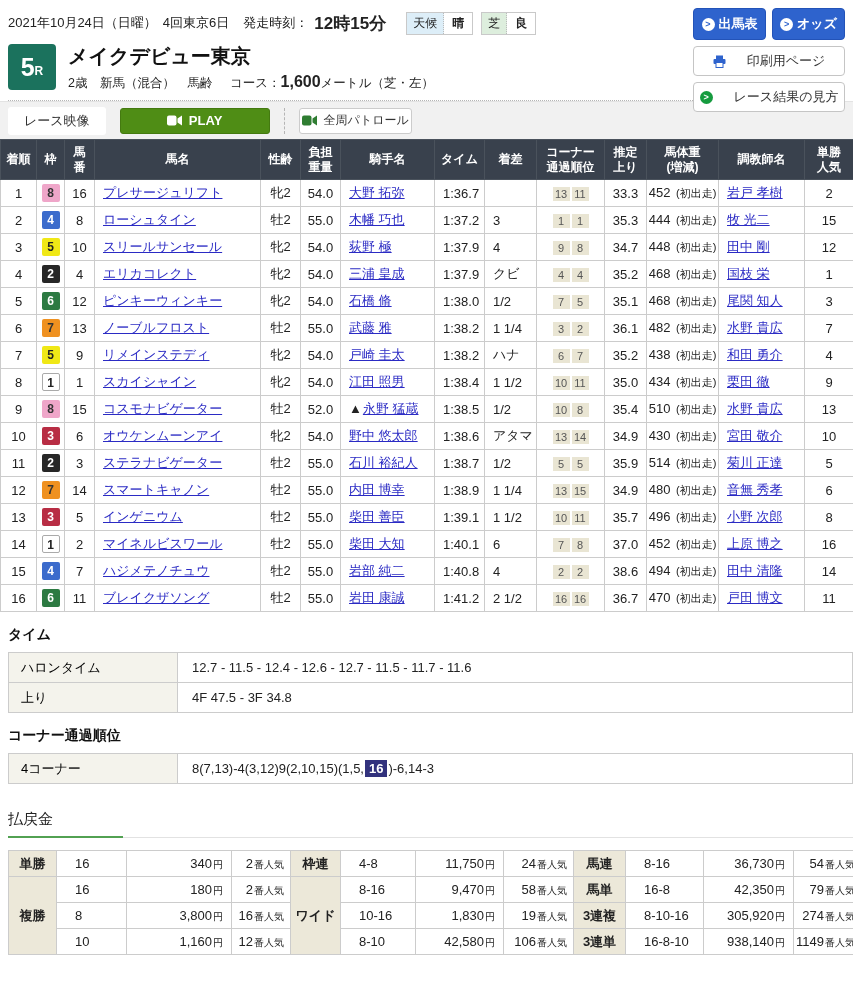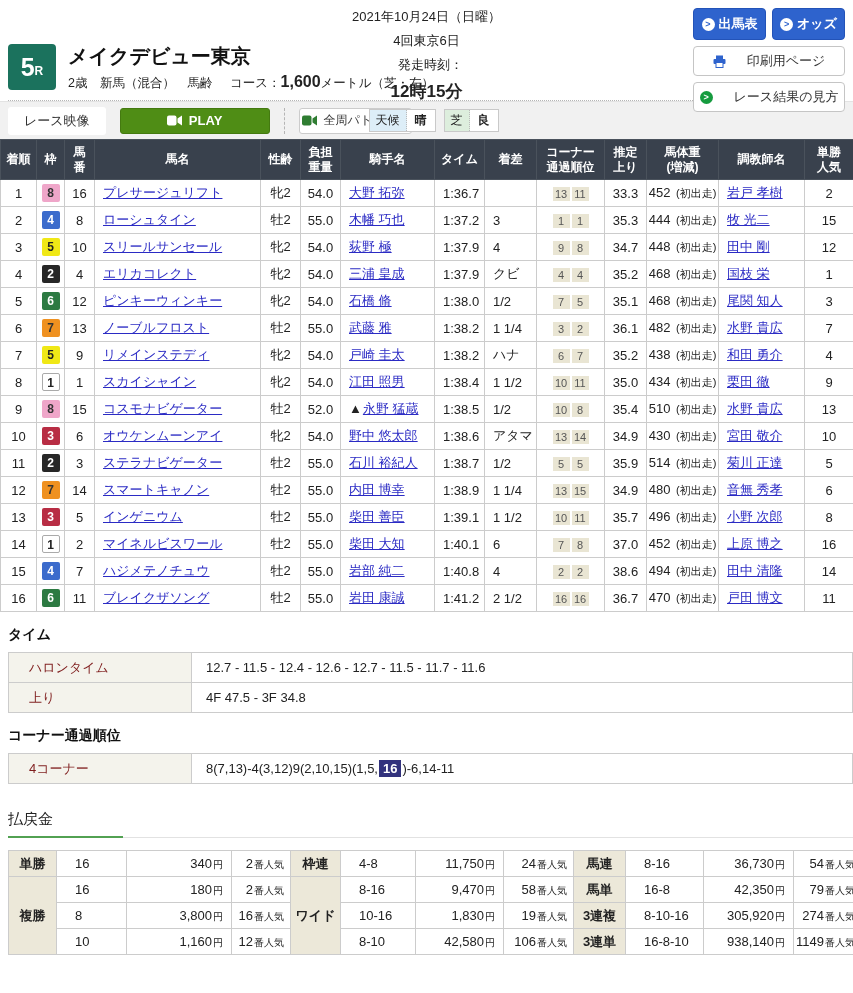--- a/index.html
+++ b/index.html
@@ -6,21 +6,21 @@
   html,body { background:#fff; }
   body {
     width:853px; height:993px; overflow:hidden;
     font-family:"Liberation Sans","DejaVu Sans",sans-serif;
     color:#222; font-size:13px; position:relative;
   }
   a { color:#2b2bc4; text-decoration:underline; cursor:pointer; }
 
   
   .top-header { position:relative; padding:8px 8px 0 8px; }
-  .date-row { display:flex; align-items:center; gap:6px; height:30px;flex-direction:column; }
+  .date-row { display:flex; align-items:center; gap:6px; height:30px; }
   .date-text { font-size:13px; color:#222; }
   .start-label { font-size:13px; margin-left:8px; }
   .start-time { font-size:17px; font-weight:bold; }
   .cond-chips { display:flex; gap:8px; margin-left:14px; }
   .chip { display:flex; border:1px solid #c9c9c9; font-size:12px; background:#fff; }
   .chip .k { padding:2px 6px; border-right:1px dotted #bbb; }
   .chip .v { padding:2px 8px; font-weight:bold; }
   .chip.weather .k { background:#ddeef8; }
   .chip.turf .k { background:#ddeedd; }
 
@@ -67,21 +67,21 @@
   .waku { display:inline-block; width:18px; height:18px; line-height:18px; text-align:center; font-size:12px; font-weight:bold; border-radius:2px; }
   .cbox { display:inline-block; min-width:17px; padding:1px 2px; background:#e9e5d3; color:#555; font-size:11px; text-align:center; margin:0 1px; }
   .small-note { font-size:11px; margin-left:2px; }
   .jmark { margin-right:1px; color:#222; }
 
   
   .section { margin:14px 0 0 0; padding:0 0 0 8px; }
   .section h3 { font-size:14px; font-weight:bold; color:#111; margin-bottom:8px; }
   table.kv { width:845px; border-collapse:collapse; font-size:13px; }
   table.kv td { border:1px solid #ccc; height:30px; vertical-align:middle; }
-  table.kv .kv-label { width:183px; background:#f4f3ec; padding-left:20px; color:#7f1d1d; }
+  table.kv .kv-label { width:169px; background:#f4f3ec; padding-left:12px; color:#000000; }
   table.kv .kv-value { padding-left:14px; background:#fff; }
   .hl16 { display:inline-block; background:#32327d; color:#fff; font-weight:bold; padding:1px 4px; margin:0 1px; }
 
   
   .payout-section { margin-top:26px; padding:0 0 0 8px; }
   .payout-head { border-bottom:1px solid #e2e2e2; margin-bottom:12px; }
   .payout-head span { display:inline-block; font-size:15px; font-weight:normal; padding:0 70px 7px 0;
     border-bottom:2px solid #52a152; margin-bottom:-1px; }
   table.payout { width:845px; border-collapse:collapse; table-layout:fixed; font-size:13px; }
   table.payout td { border:1px solid #ccc; height:26px; vertical-align:middle; }
@@ -495,21 +495,21 @@
   </tbody>
     </table>
 </div>
 
 <div class="section">
   <h3>コーナー通過順位</h3>
   <table class="kv">
     <tbody>
     <tr>
       <td class="kv-label">4コーナー</td>
-      <td class="kv-value"><span>8(7,13)-4(3,12)9(2,10,15)(1,5,</span><span class="hl16">16</span><span>)-6,14-11</span></td>
+      <td class="kv-value"><span>8(7,13)-4(3,12)9(2,10,15)(1,5,</span><span class="hl16">16</span><span>)-6,14-3</span></td>
     </tr>
   </tbody>
     </table>
 </div>
 
 <div class="payout-section">
   <div class="payout-head"><span>払戻金</span></div>
   <table class="payout">
     <colgroup>
       <col style="width:48px">

